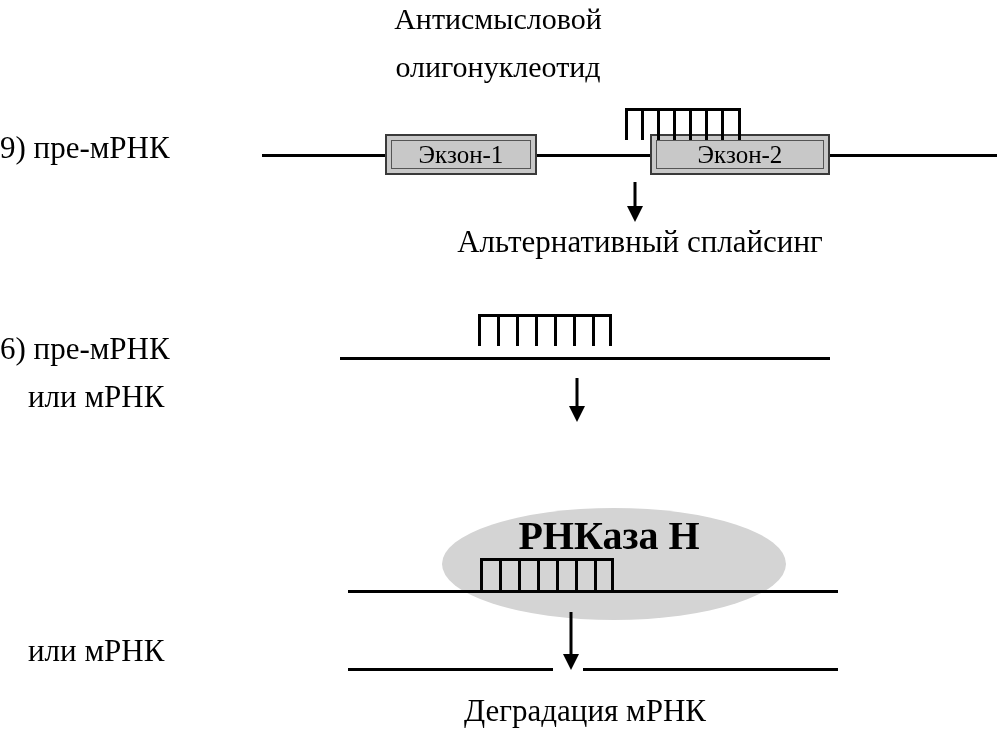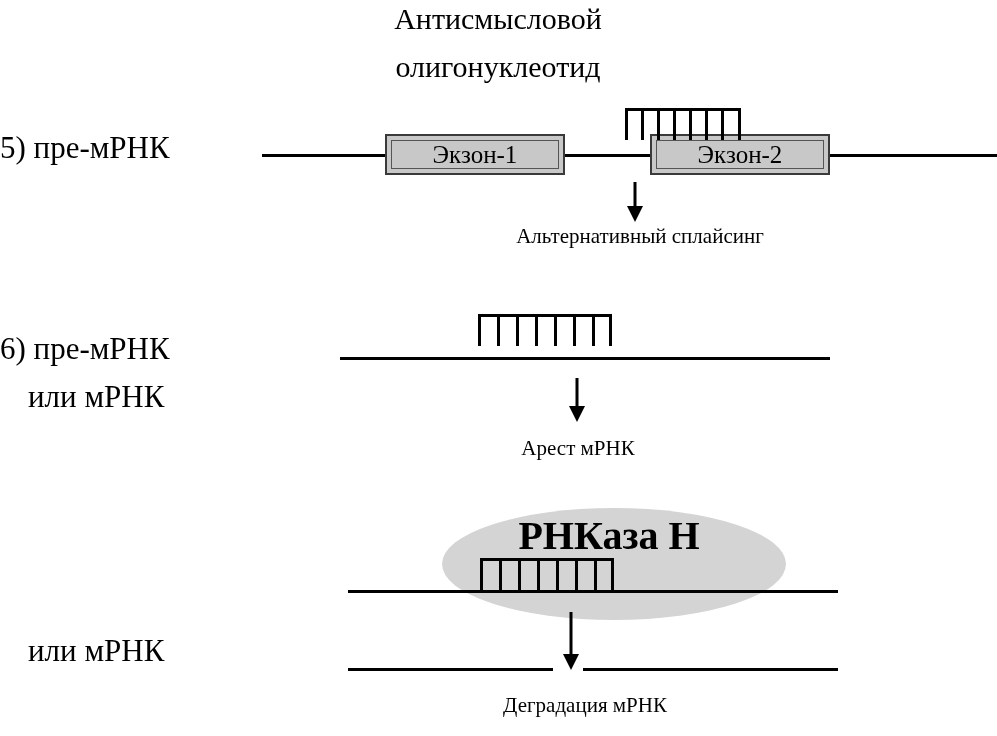--- a/index.html
+++ b/index.html
@@ -24,21 +24,21 @@
     line-height: 1.12;
   }
   .title-line {
     font-size: 30px;
     text-align: center;
   }
   .row-label {
     font-size: 31px;
   }
   .step-text {
-    font-size: 21px;
+    font-size: 31px;
   }
   .exon-label {
     font-size: 25px;
   }
   .rnase-label {
     font-size: 40px;
     font-weight: bold;
   }
   
   .strand {
@@ -118,25 +118,25 @@
   .layer-bot { z-index: 1; }
 </style>
 </head>
 <body>
 
 <div id="canvas">
 
   <div class="txt title-line" style="left:498px; top:2px; transform:translateX(-50%);">Антисмысловой</div>
   <div class="txt title-line" style="left:498px; top:50px; transform:translateX(-50%);">олигонуклеотид</div>
 
-  <div class="txt row-label" style="left:0px; top:131px;">5) пре-мРНК</div>
+  <div class="txt row-label" style="left:0px; top:131px;">9) пре-мРНК</div>
 
   <div class="strand layer-bot" style="left:262px; top:154px; width:735px;"></div>
 
-  <div class="exon layer-mid" style="left:385px; top:134px; width:180px; height:41px;">
+  <div class="exon layer-mid" style="left:385px; top:134px; width:152px; height:41px;">
     <div class="inner">
       <span class="exon-label">Экзон-1</span>
     </div>
   </div>
 
   <div class="exon layer-mid" style="left:650px; top:134px; width:180px; height:41px;">
     <div class="inner">
       <span class="exon-label">Экзон-2</span>
     </div>
   </div>
@@ -175,21 +175,20 @@
     <div class="tooth" style="left:95px;  height:32px;"></div>
     <div class="tooth" style="left:114px; height:32px;"></div>
     <div class="tooth" style="left:131px; height:32px;"></div>
   </div>
 
   <div class="arrow" style="left:560px; top:378px; width:34px; height:44px;">
     <div class="shaft" style="height:30px;"></div>
     <div class="head"></div>
   </div>
 
-  <div class="txt step-text" style="left:578px; top:437px; transform:translateX(-50%);">Арест мРНК</div>
 
   <div class="txt row-label" style="left:28px; top:634px;">или мРНК</div>
 
   <div class="blob layer-bot" style="left:442px; top:508px; width:344px; height:112px;"></div>
 
   <div class="txt rnase-label layer-top" style="left:609px; top:514px; transform:translateX(-50%);">РНКаза Н</div>
 
   <div class="strand layer-mid" style="left:348px; top:590px; width:490px;"></div>
 
   <div class="oligo layer-top" style="left:480px; top:558px; width:134px; height:32px;">

